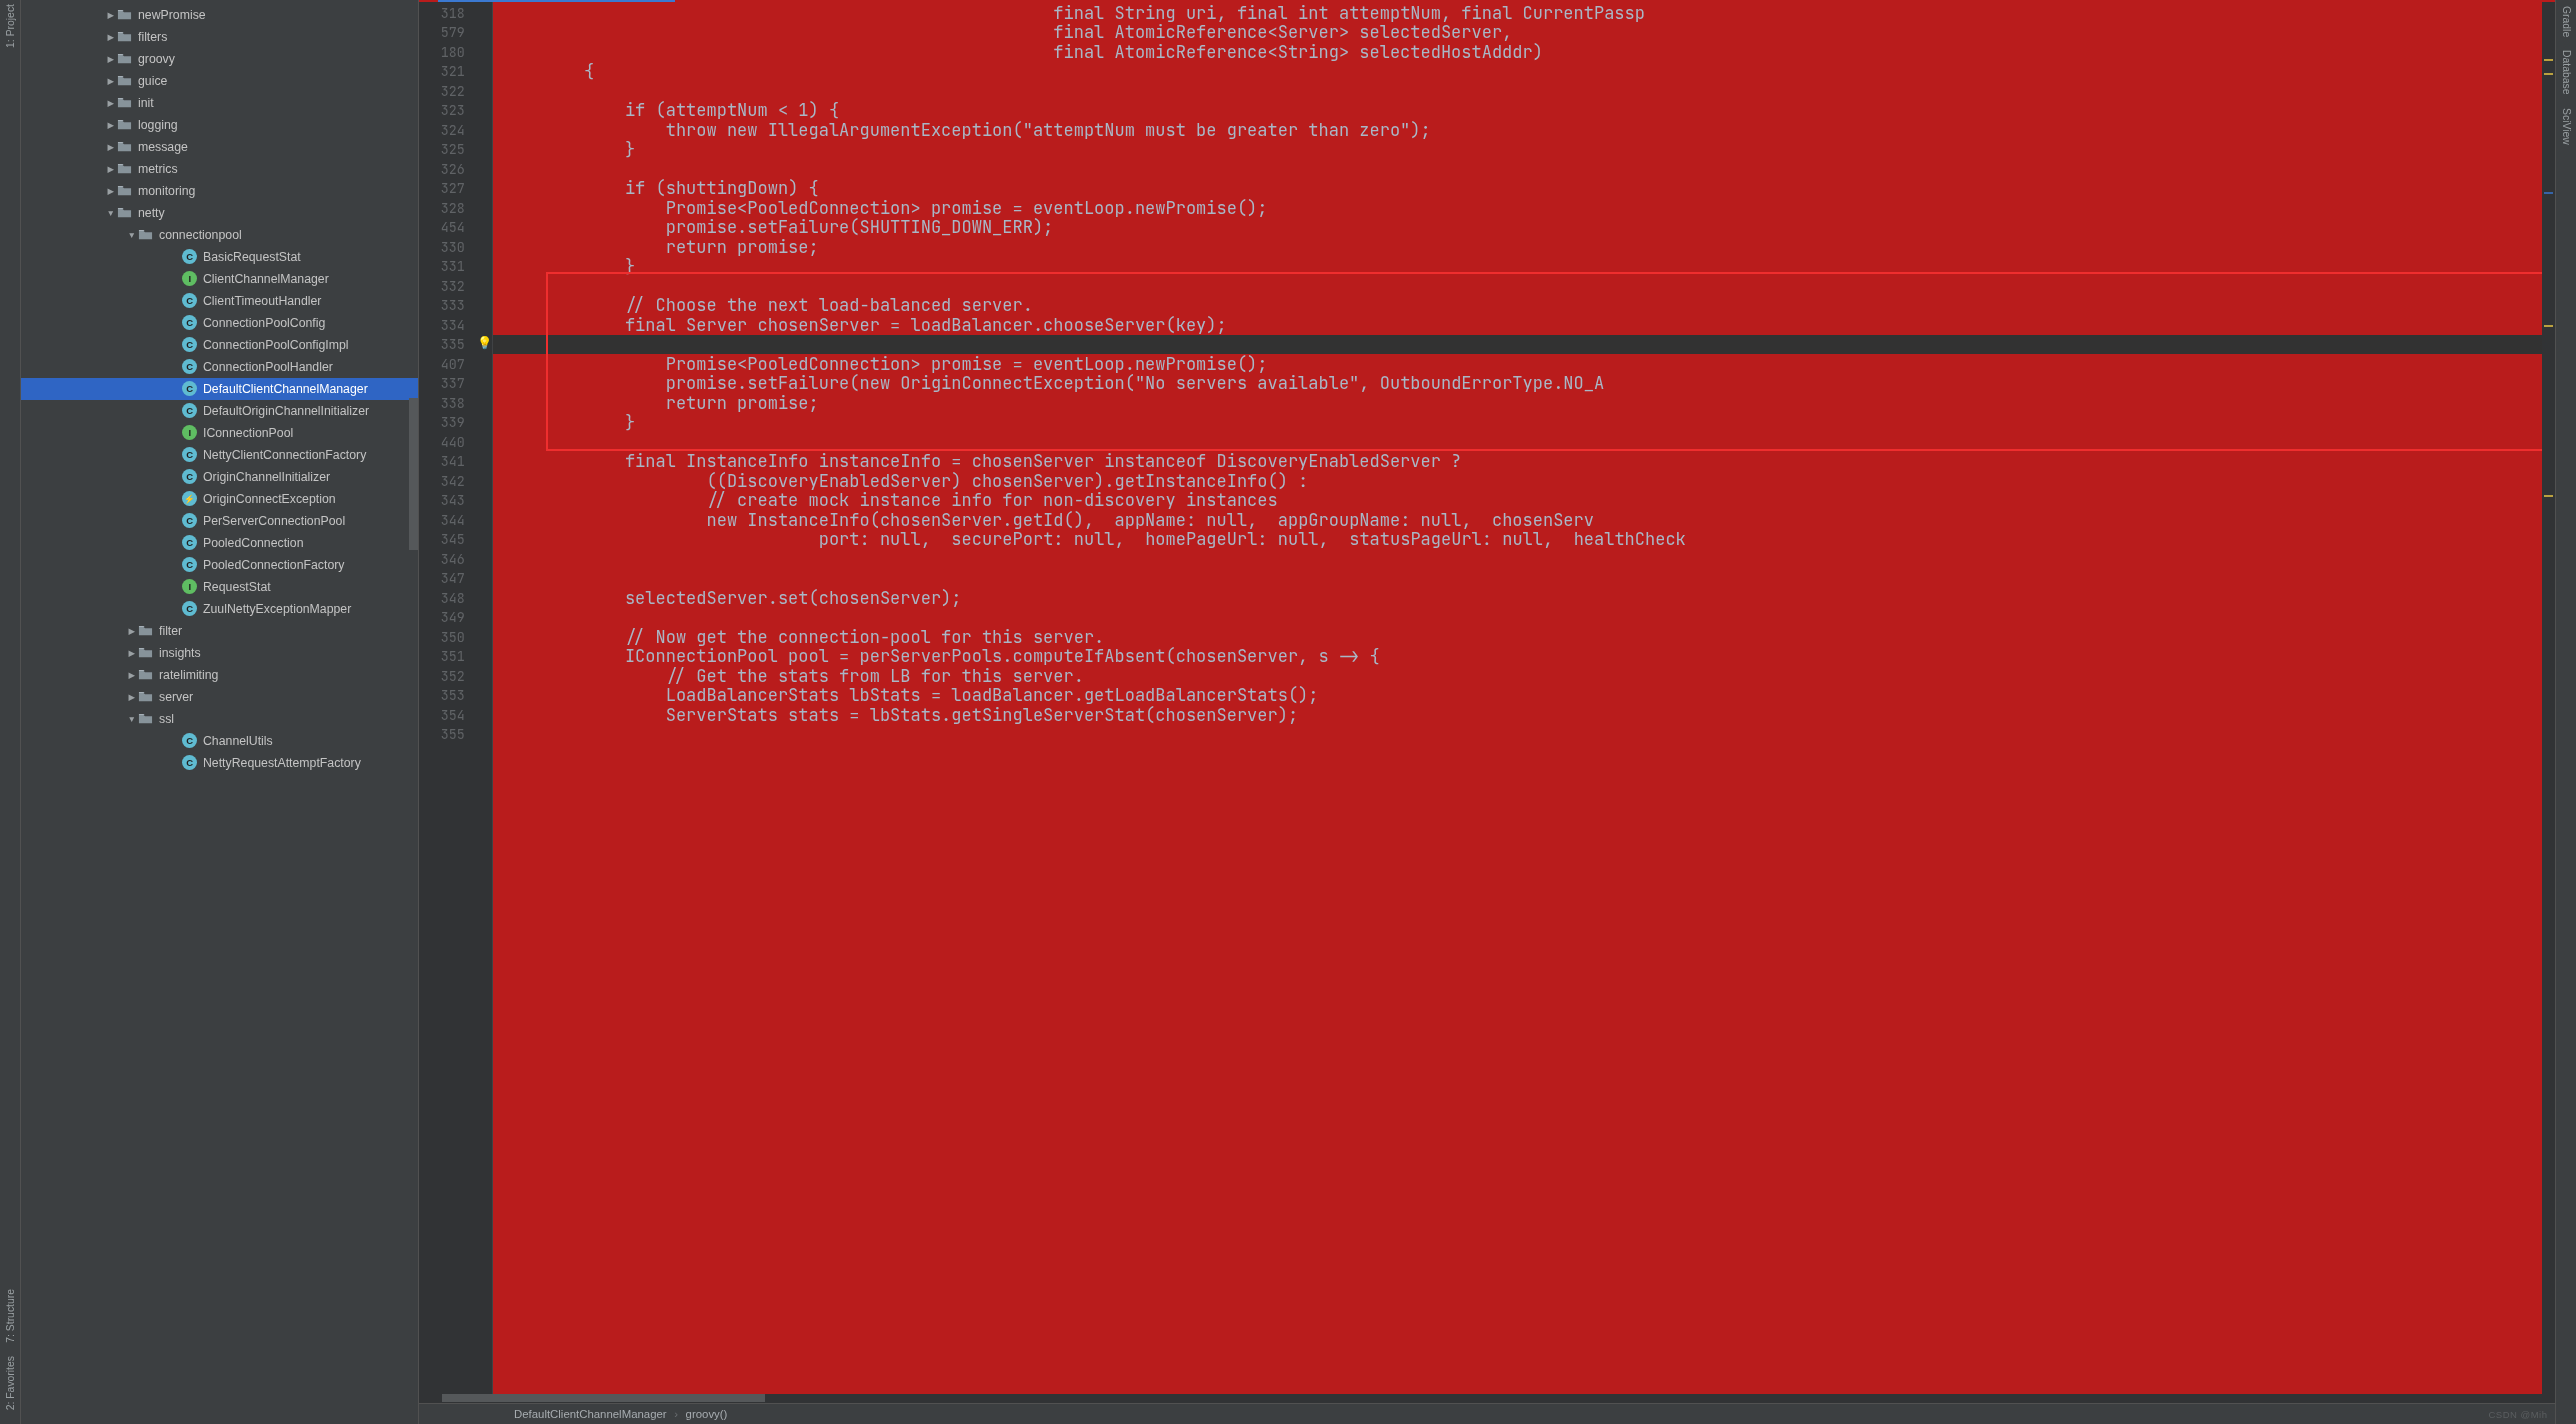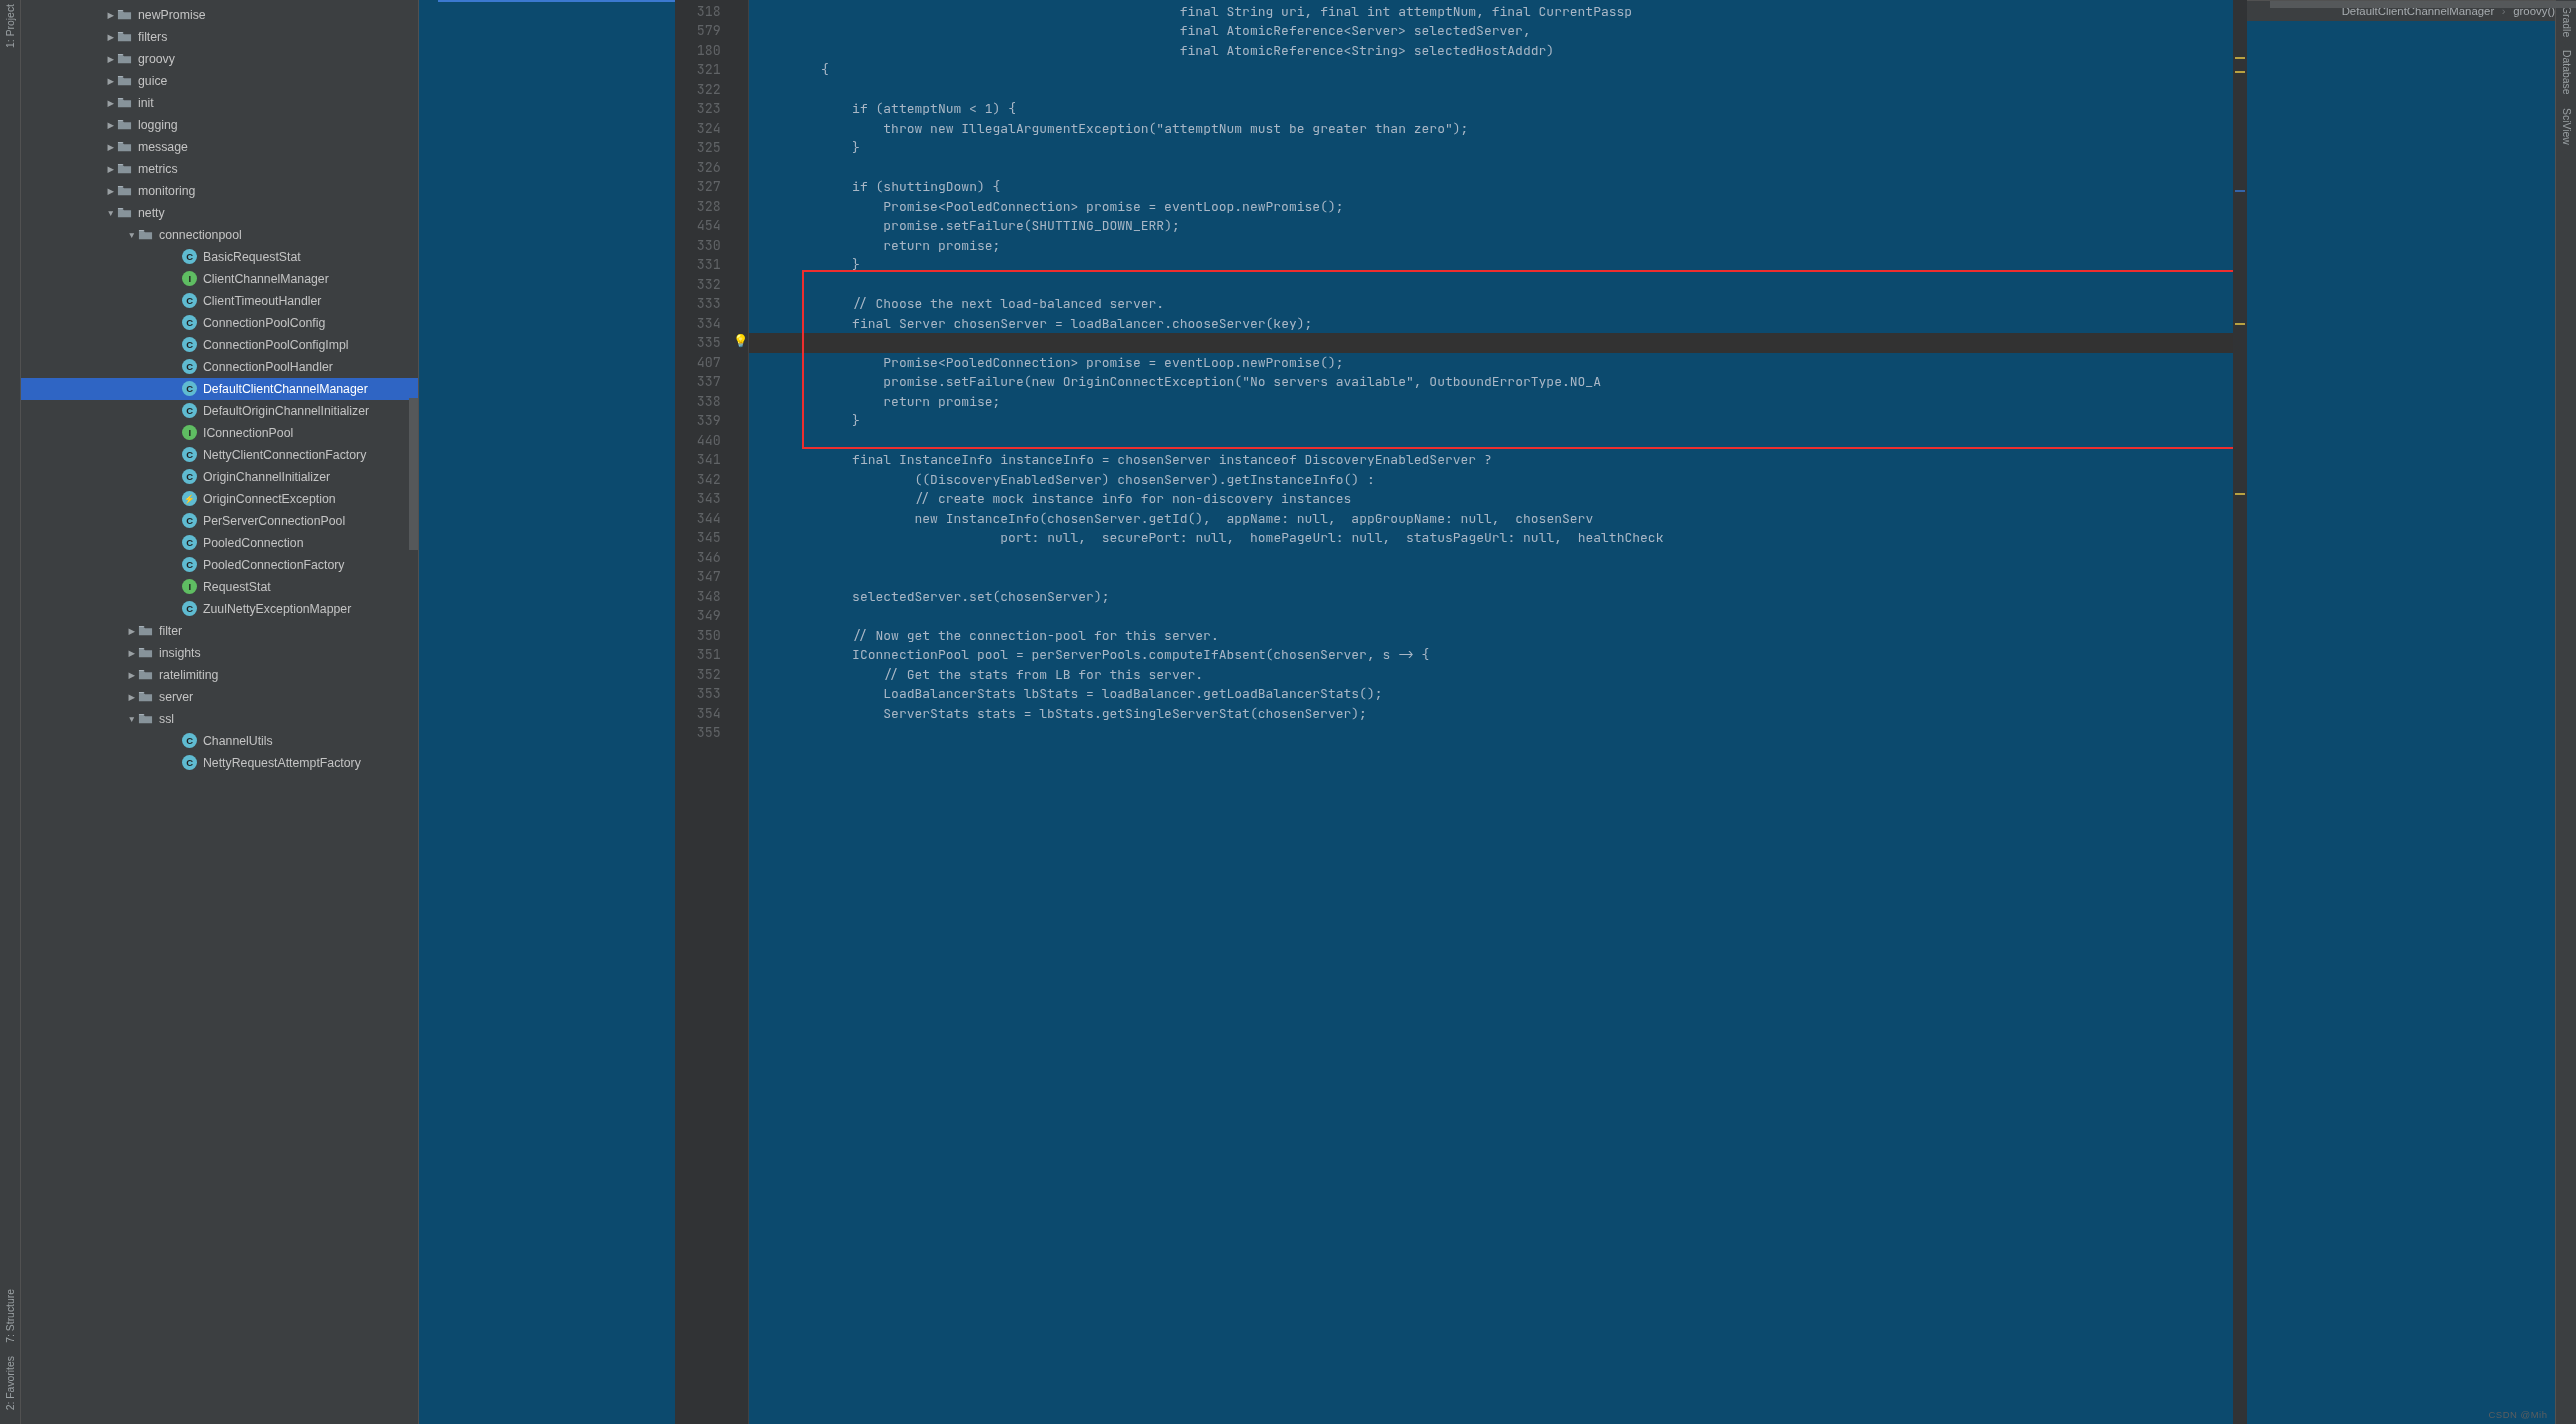--- a/index.html
+++ b/index.html
@@ -108,21 +108,22 @@
   color: #1e1e1e;
 }
 .ci-c  { background: #5fbbd1; } 
 .ci-i  { background: #5fbd62; } 
 .tree-item .label { flex: 0 0 auto; }
 
 
 .editor-wrap {
   flex: 1;
   display: flex;
-  background: #0c4a6e;
+  flex-direction: column;
+  background: #b91c1c;
   position: relative;
 }
 .editor-tab-bottom {
   height: 1.9px;
   background: #3b79d1;
   width: 237px;
   margin-left: 19px;
   margin-top: 0;
 }
 .editor-body {
@@ -154,21 +155,21 @@
   position: absolute;
   left: 0.9px;
   width: 13.3px; height: 13.3px;
   color: #d9a53c;
   font-size: 12.3px;
   text-align:center;
 }
 .code {
   flex: 1;
   font-family: "Consolas","JetBrains Mono",monospace;
-  font-size: 13px;
+  font-size: 17px;
   line-height: 19.5px;
   padding-top: 1.9px;
   padding-left: 9.5px;
   white-space: pre;
   overflow: hidden;
   color: #a9b7c6;
   position: relative;
 }
 .code .line { height: 19.5px; }
 .code .cur-line-bg {

